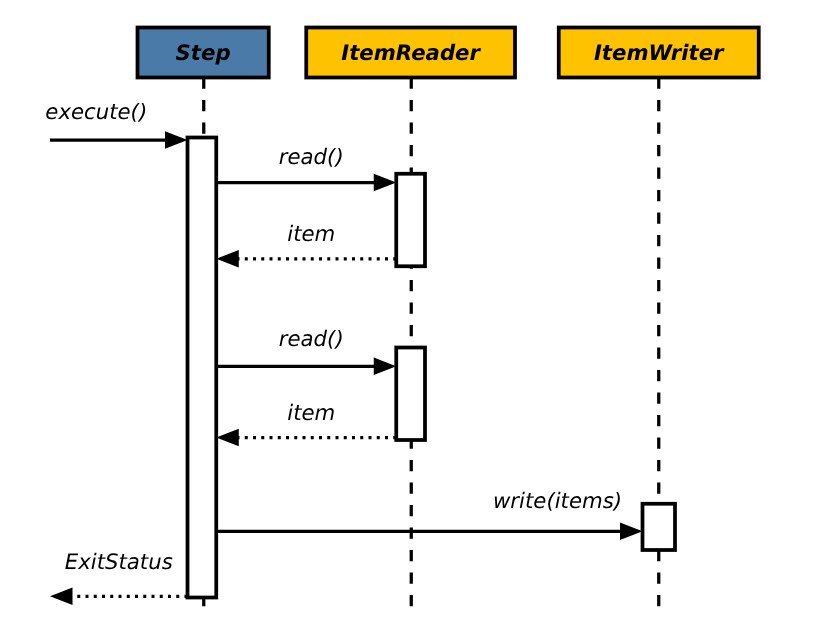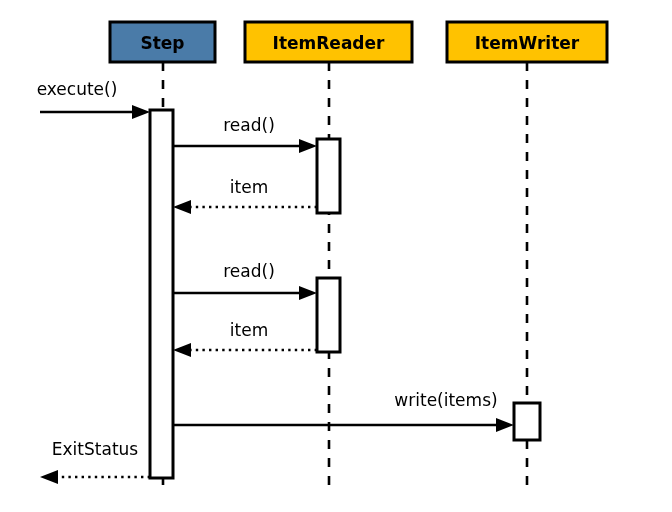--- a/index.html
+++ b/index.html
@@ -10,20 +10,21 @@
   }
   body {
     font-family: "DejaVu Sans", "Liberation Sans", sans-serif;
   }
   #diagram-root {
     position: relative;
     width: 672px;
     height: 512px;
     background: #ffffff;
     overflow: hidden;
+    font-style: italic;
   }
   #seq-svg {
     display: block;
     width: 672px;
     height: 512px;
   }
   .lifeline-box {
     stroke: #000000;
     stroke-width: 3;
   }

